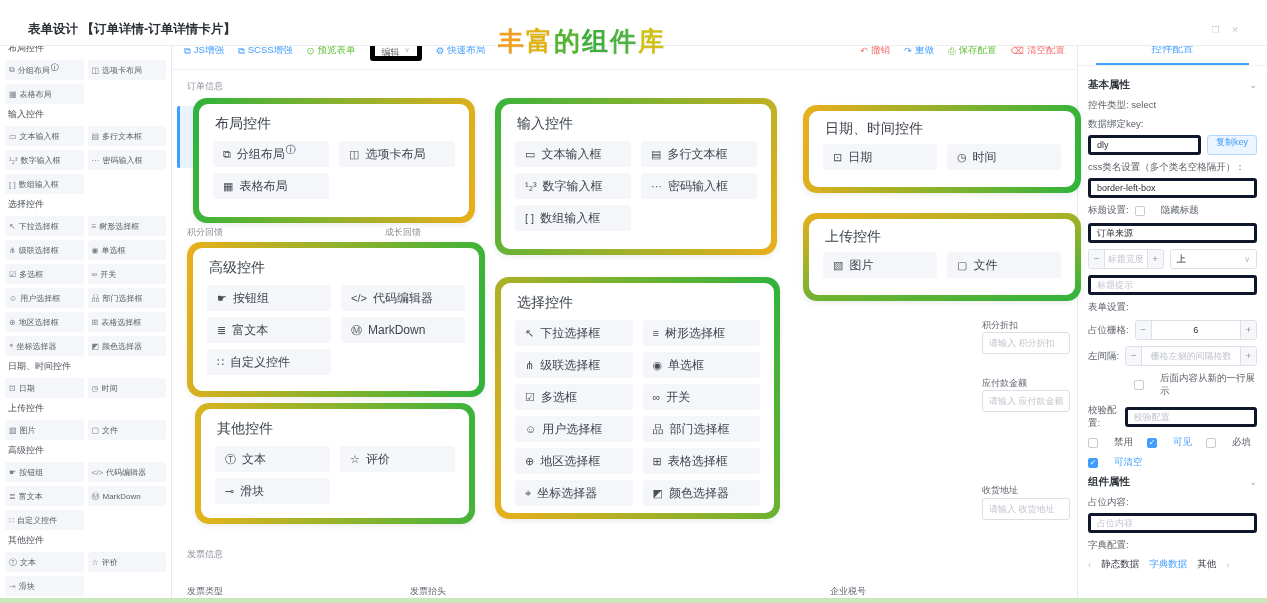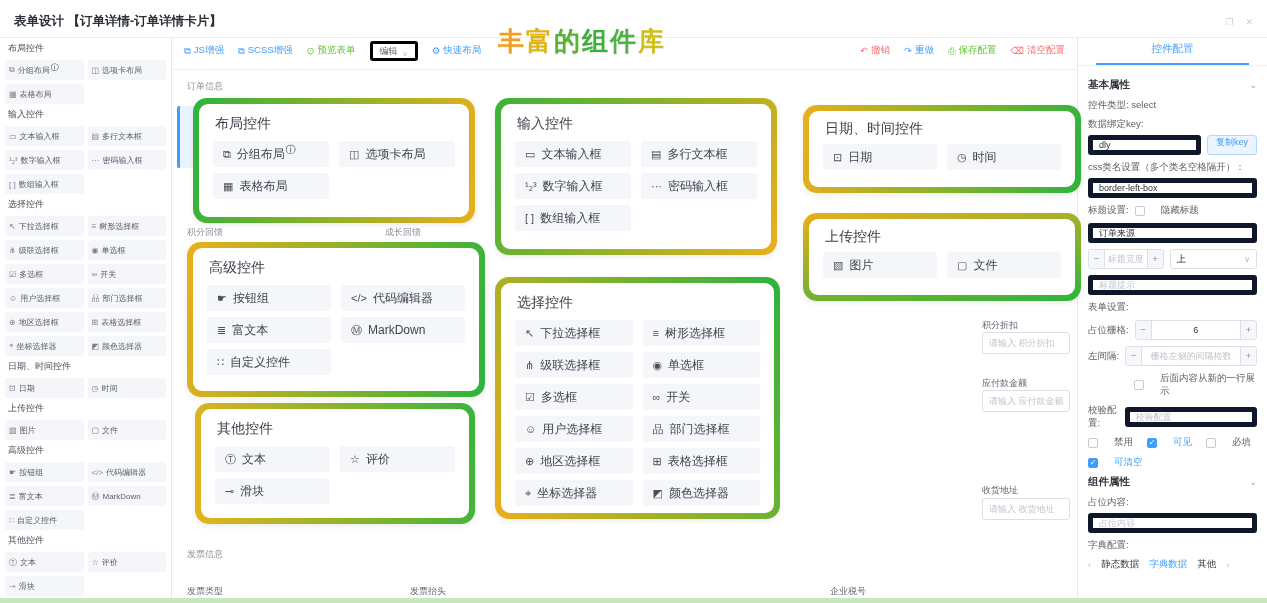--- a/index.html
+++ b/index.html
@@ -1,23 +1,23 @@
 <!DOCTYPE html>
 <html><head>
 <meta charset="utf-8">
 <style>
   * { margin:0; padding:0; box-sizing:border-box; }
   html,body { width:1267px; height:603px; overflow:hidden; background:#fff;
     font-family:"Liberation Sans", sans-serif; color:#303133; }
   body { position:relative; }
 
   
-  .titlebar { position:absolute; left:0; top:6px; width:1267px; height:32px;
+  .titlebar { position:absolute; left:0; top:14px; width:1267px; height:32px;
     background:#fff; border-bottom:1px solid #ecedf0; display:flex; align-items:center;
-    padding:0 14px; z-index:5; }
+    padding:0 28px; z-index:5; }
   .titlebar .ttl { font-size:12.5px; font-weight:bold; color:#2b2f36; }
   .winctl { margin-left:auto; display:flex; gap:12px; color:#c8ccd3; font-size:9px; }
   .winctl span { cursor:default; }
 
   
   .sidebar { position:absolute; left:0; top:32px; width:172px; bottom:0; background:#fff;
     border-right:1px solid #e6e8ec; padding:6px 5px 0 5px; z-index:2; overflow:hidden; }
   .cat-title { font-size:9px; color:#4a4f57; margin:4px 3px 5px 3px; }
   .chips { display:grid; grid-template-columns:1fr 1fr; gap:4px; margin-bottom:4px; }
   .chip { height:20px; background:#f4f6f9; border-radius:2px; display:flex; align-items:center;
@@ -25,22 +25,22 @@
   .chip .cicon { font-size:8px; color:#7a818a; margin-right:3px; flex:none; }
   .badge { font-size:8px; color:#2b3a4a; margin-left:1px; transform:translateY(-3px); display:inline-block; }
   .badge:empty { display:none; }
 
   
   .canvas { position:absolute; left:172px; top:32px; right:190px; bottom:0; background:#fff; z-index:1; }
   .cv-toolbar { height:38px; display:flex; align-items:center; gap:14px; padding:0 12px;
     border-bottom:1px solid #eef0f4; font-size:9.5px; }
   .tbtn { display:flex; align-items:center; gap:3px; cursor:pointer; white-space:nowrap; }
   .blue { color:#409eff; } .green { color:#67c23a; } .red { color:#f56c6c; }
-  .edit-dd { border:3px solid #000000; border-radius:3px; height:20px; padding:0 7px;
-    display:flex; align-items:flex-end; gap:5px; color:#606266; font-size:9px; cursor:pointer; background:#fff; }
+  .edit-dd { border:5px solid #000000; border-radius:3px; height:20px; padding:0 7px;
+    display:flex; align-items:flex-start; gap:5px; color:#606266; font-size:9px; cursor:pointer; background:#fff; }
   .edit-dd .chev { color:#b3b8c0; font-size:7px; }
   .tb-right { margin-left:auto; display:flex; gap:14px; }
   .cv-body { position:absolute; left:0; top:38px; right:0; bottom:0; }
   .grp { position:absolute; font-size:9px; color:#8a9099; }
   .sel-field { position:absolute; background:#e9f4ff; border-left:3px solid #409eff; border-radius:2px; }
   .flabel { position:absolute; font-size:9px; color:#5f646c; }
   .cinput { position:absolute; height:22px; border:1px solid #dcdfe6; border-radius:3px; background:#fff;
     font-size:9px; color:#303133; padding:0 6px; font-family:"Liberation Sans",sans-serif; }
   .cinput::placeholder { color:#c0c4cc; }
   .csel { position:absolute; height:22px; border:1px solid #dcdfe6; border-radius:3px; background:#fff;
@@ -54,21 +54,21 @@
   .ptab { flex:1; display:flex; align-items:center; justify-content:center; font-size:10.5px;
     color:#303133; cursor:pointer; position:relative; }
   .ptab.active { color:#409eff; }
   .ptab.active::after { content:""; position:absolute; left:18px; right:18px; bottom:0; height:2px; background:#409eff; }
   .pbody { padding:8px 10px 0 10px; }
   .sechead { display:flex; align-items:center; font-size:10.5px; font-weight:bold; color:#33373d;
     margin:4px 0 7px 0; cursor:pointer; }
   .sechead .chev { margin-left:auto; color:#9aa0a8; font-weight:normal; font-size:9px; }
   .prow { margin-bottom:6px; }
   .plabel { display:block; margin-bottom:4px; color:#5c6168; }
-  .pinput { width:100%; height:20px; border:5px solid #0f172a; border-radius:3px; padding:0 6px;
+  .pinput { width:100%; height:20px; border:3px solid #0f172a; border-radius:3px; padding:0 6px;
     font-size:9px; color:#303133; font-family:"Liberation Sans",sans-serif; background:#fff; }
   .pinput::placeholder { color:#c0c4cc; }
   .inline { display:flex; align-items:center; gap:6px; }
   .copybtn { flex:none; height:20px; padding:0 8px; background:#ecf5ff; border:1px solid #b3d8ff;
     color:#409eff; border-radius:3px; font-size:9px; cursor:pointer; }
   .stepper { display:flex; align-items:center; border:1px solid #dcdfe6; border-radius:3px; height:20px;
     overflow:hidden; flex:1; background:#fff; }
   .stepper .sbtn { width:16px; text-align:center; color:#8a9099; background:#f5f7fa; align-self:stretch;
     line-height:18px; cursor:pointer; flex:none; border-left:1px solid #dcdfe6; border-right:1px solid #dcdfe6; }
   .stepper .sbtn:first-child { border-left:none; } .stepper .sbtn:last-child { border-right:none; }

